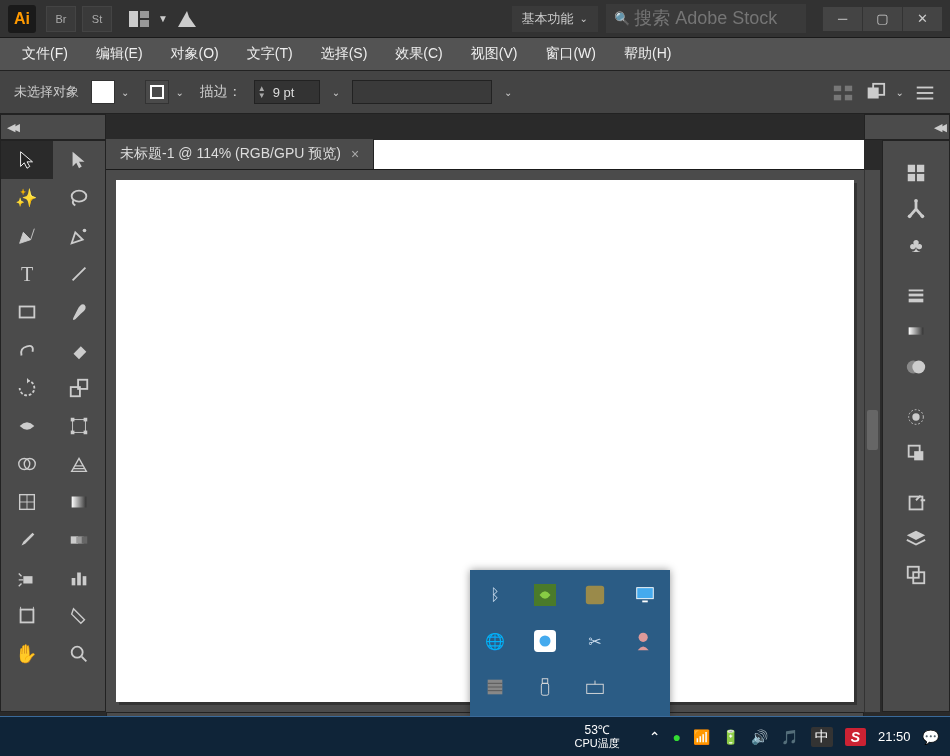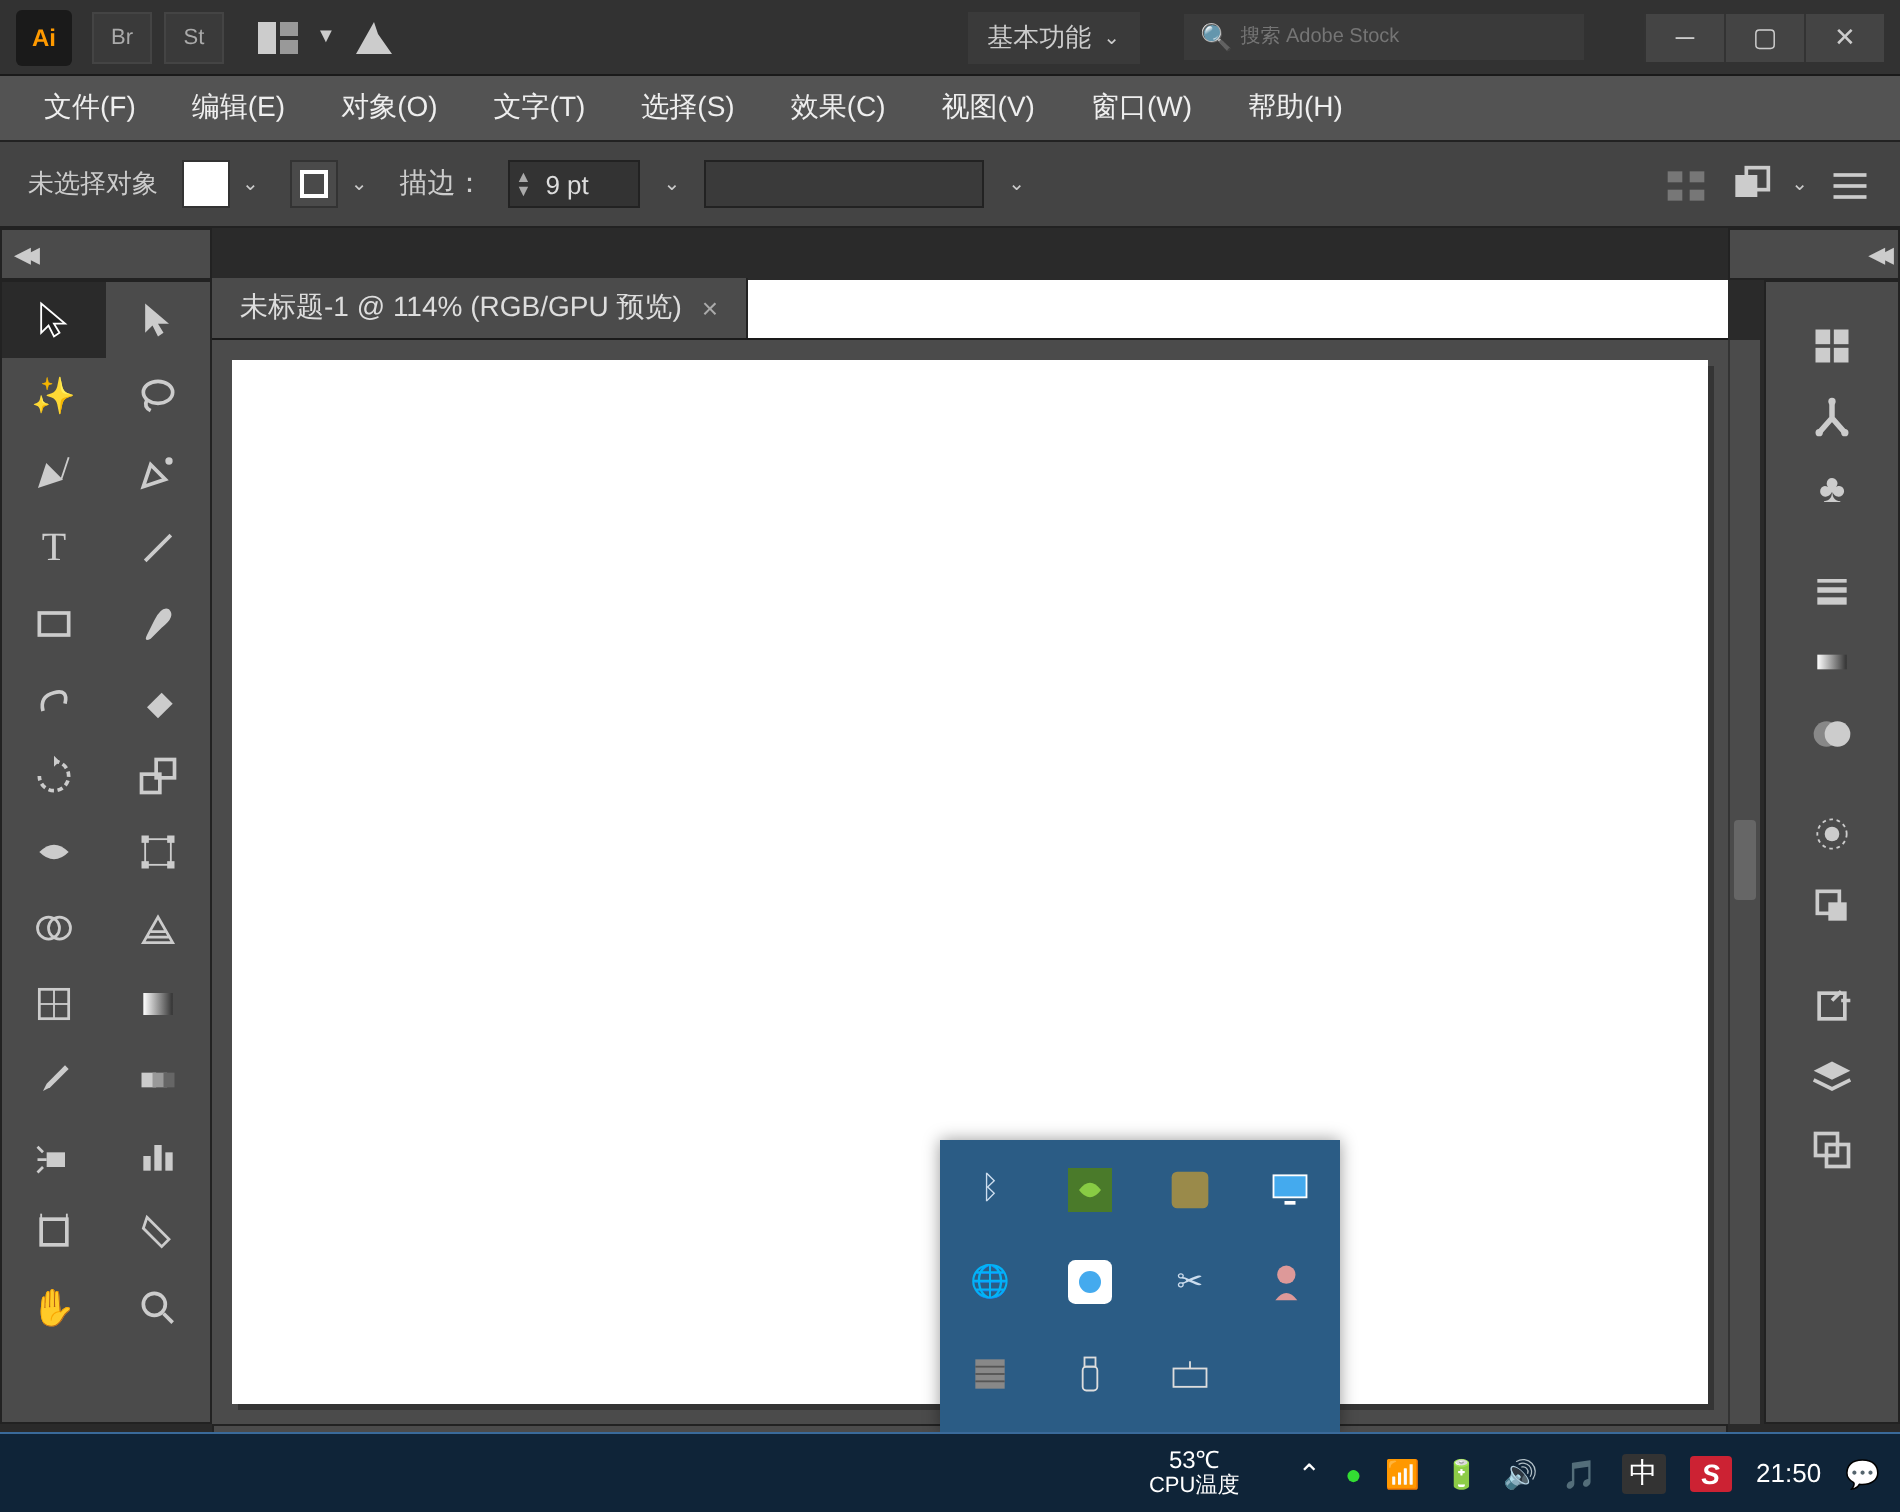--- a/index.html
+++ b/index.html
@@ -1,27 +1,27 @@
 <!DOCTYPE html>
 <html><head>
 <meta charset="utf-8">
 <style>
   * { box-sizing: border-box; margin: 0; padding: 0; font-family: "Segoe UI", "Microsoft YaHei", sans-serif; }
   body { width: 950px; height: 756px; background: #2a2a2a; overflow: hidden; color: #ccc; font-size: 13px; position: relative; }
   
   
   .titlebar { height: 38px; background: #323232; display: flex; align-items: center; padding: 0 8px; border-bottom: 1px solid #1a1a1a; }
-  .ai-logo { width: 28px; height: 28px; background: #1a1a1a; border-radius: 3px; display: flex; align-items: center; justify-content: center; color: #ff9a00; font-weight: bold; font-size: 12px; margin-right: 10px; }
+  .ai-logo { width: 28px; height: 28px; background: #1a1a1a; border-radius: 3px; display: flex; align-items: center; justify-content: center; color: #ff9a00; font-weight: bold; font-size: 16px; margin-right: 10px; }
   .title-btn { width: 30px; height: 26px; display: flex; align-items: center; justify-content: center; margin-right: 6px; color: #aaa; border: 1px solid #444; background: #3a3a3a; font-size: 11px; }
   .title-tools { display: flex; align-items: center; gap: 6px; margin-left: 8px; }
   .title-tools .ic { width: 26px; height: 20px; border: 1px solid transparent; display:flex;align-items:center;justify-content:center;color:#ccc; }
-  .workspace-picker { margin-left: auto; display: flex; align-items: center; gap: 22px; }
+  .workspace-picker { margin-left: auto; display: flex; align-items: center; gap: 8px; }
   .workspace-select { background: #3a3a3a; padding: 4px 10px; display: flex; align-items: center; gap: 6px; color: #ccc; }
   .search-box { background: #3a3a3a; padding: 4px 8px; display:flex; align-items:center; gap:4px; width: 200px; }
-  .search-box input { background: transparent; border: none; color: #5eead4; font-size: 10px; outline:none; width: 100%; }
+  .search-box input { background: transparent; border: none; color: #5eead4; font-size: 18px; outline:none; width: 100%; }
   .win-controls { display: flex; gap: 0; margin-left: 8px; }
   .win-controls .wc { width: 40px; height: 24px; background: #444; display:flex;align-items:center;justify-content:center;color:#ccc; border-left:1px solid #333;}
   
   
   .menubar { height: 32px; background: #535353; display: flex; align-items: center; padding: 0 8px; color: #eee; font-size: 14px; }
   .menubar .mi { padding: 4px 14px; }
   
   
   .controlbar { height: 44px; background: #444444; display: flex; align-items: center; padding: 0 14px; gap: 12px; color: #ccc; border-top:1px solid #222; border-bottom:1px solid #222;}
   .swatch { width: 24px; height: 24px; border:1px solid #333; }

